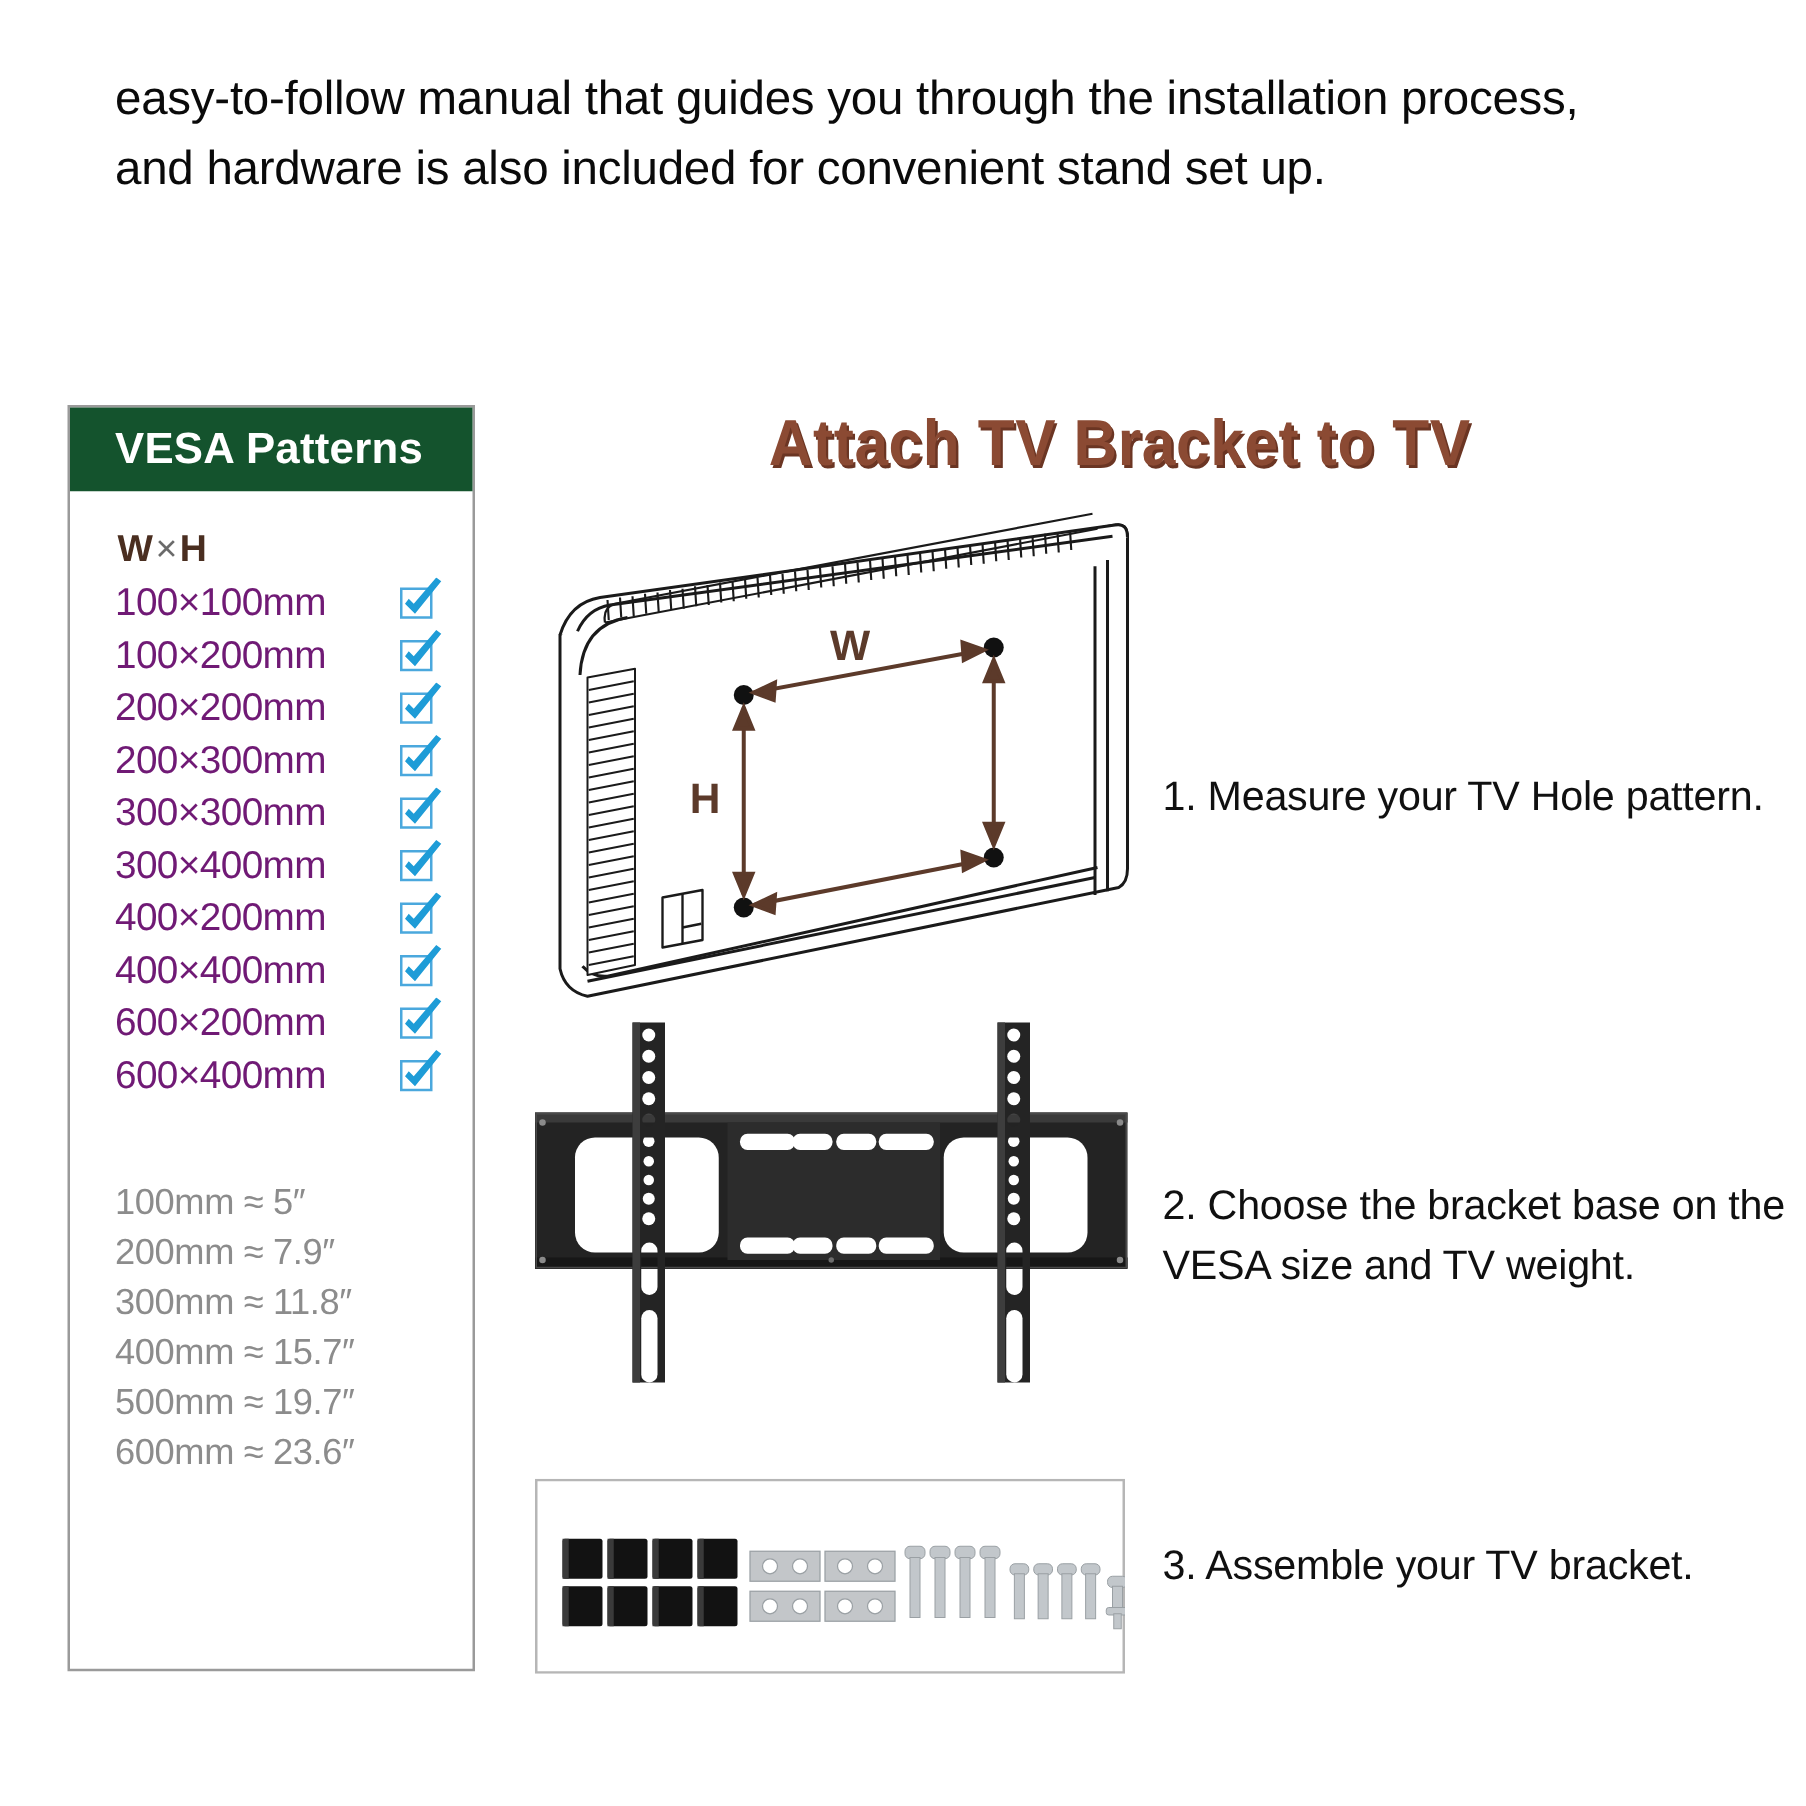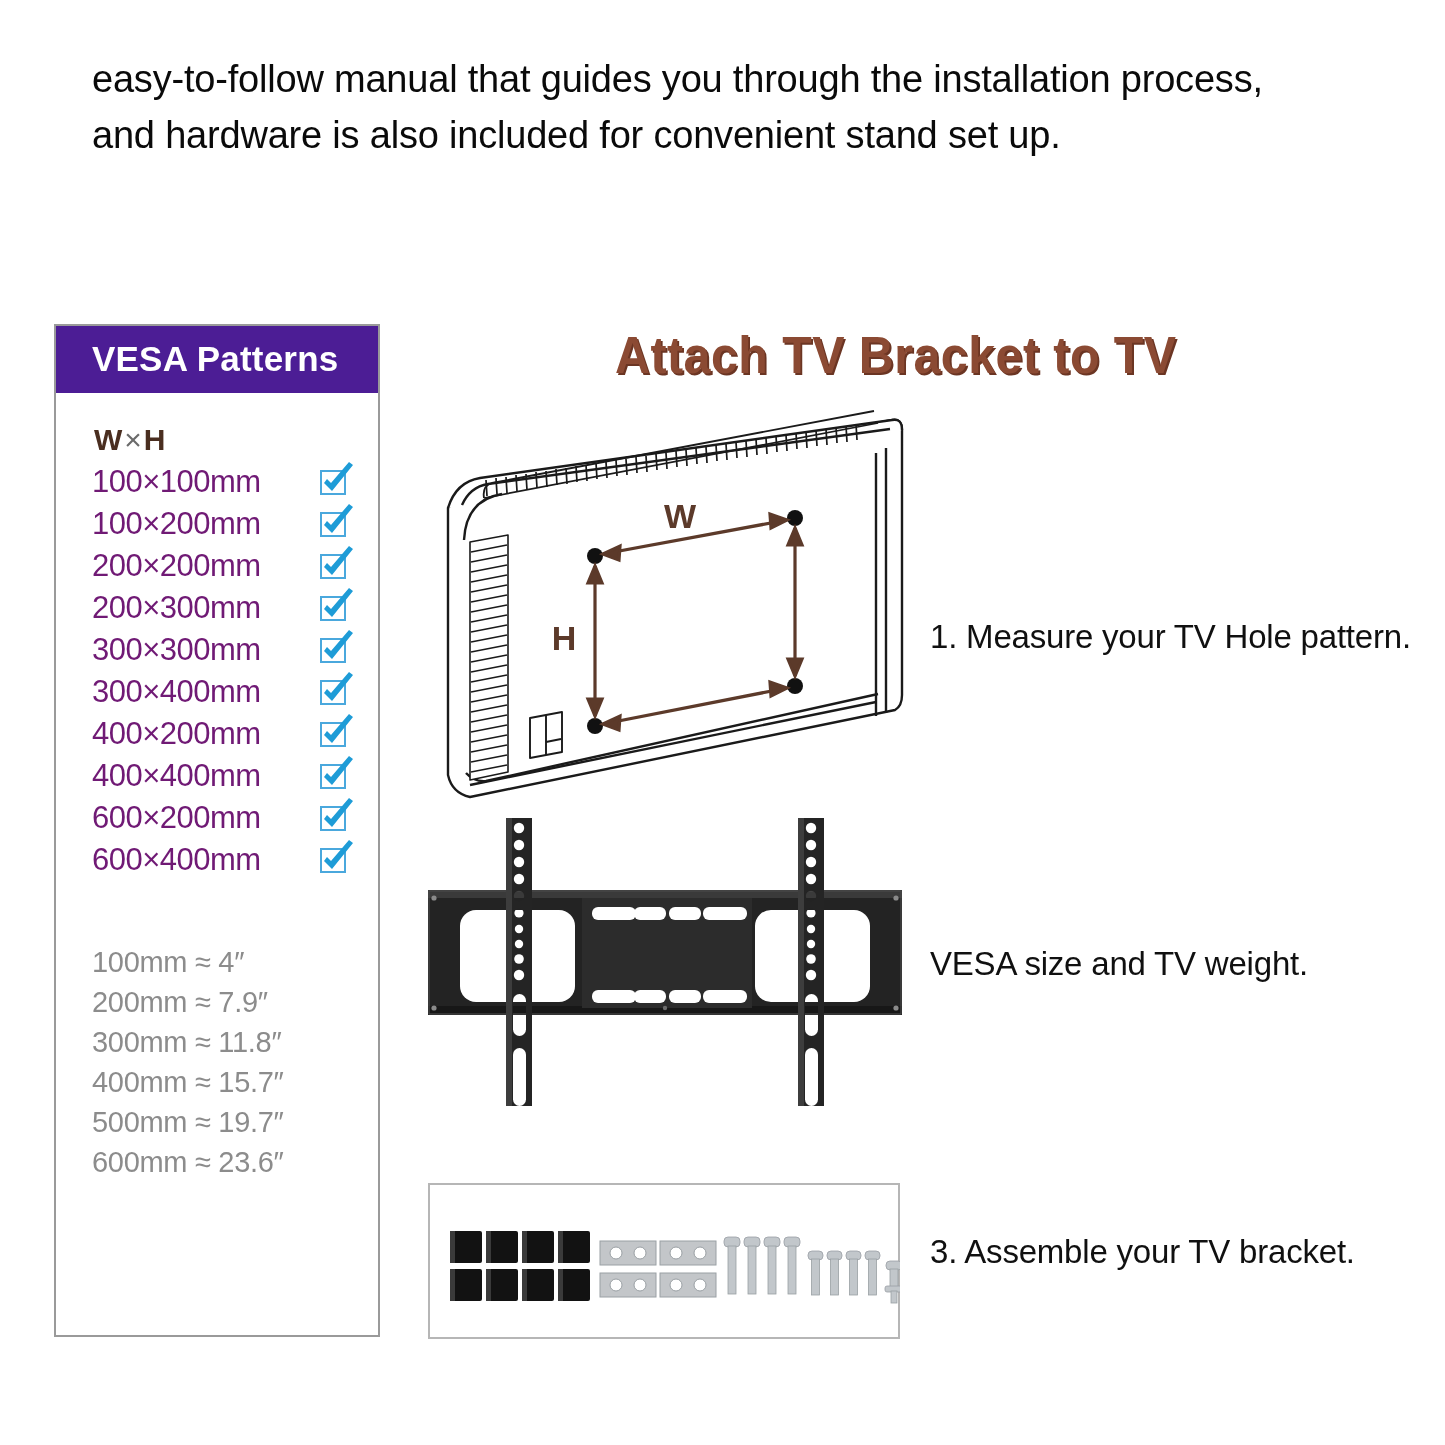--- a/index.html
+++ b/index.html
@@ -15,21 +15,21 @@
   }
   .intro span{display:block;white-space:nowrap;}
 
   
   .vesa-panel{
     position:absolute;left:54px;top:324px;width:326px;height:1013px;
     border:2px solid #9a9a9a;background:#ffffff;box-sizing:border-box;
   }
   .vesa-header{
     position:absolute;left:0;top:0;width:100%;height:67px;
-    background:#4c1d95;box-sizing:border-box;
+    background:#14532d;box-sizing:border-box;
   }
   .vesa-header-label{
     position:absolute;left:36px;top:50%;transform:translateY(-52%);
     color:#ffffff;font-size:35px;font-weight:bold;letter-spacing:0.2px;
   }
   .wh-row{
     position:absolute;left:38px;top:97px;
     font-size:30px;font-weight:bold;color:#4a2e20;letter-spacing:2px;
   }
   .wh-row .times{color:#6b6b6b;font-weight:normal;}
@@ -187,21 +187,21 @@
         <div class="checkbox">
           <div class="box"></div>
           <svg width="38" height="38" viewBox="0 0 38 38">
             <path d="M5 21 L13 29 L34 3 L30 0 L12 21 L8 17 Z" fill="#1e9cd7"></path>
           </svg>
         </div>
       </div>
     </div>
 
   <div class="conv-list" id="conv-list">
-      <div class="conv-row" style="top: 0px;">100mm ≈ 4″</div>
+      <div class="conv-row" style="top: 0px;">100mm ≈ 5″</div>
       <div class="conv-row" style="top: 40px;">200mm ≈ 7.9″</div>
       <div class="conv-row" style="top: 80px;">300mm ≈ 11.8″</div>
       <div class="conv-row" style="top: 120px;">400mm ≈ 15.7″</div>
       <div class="conv-row" style="top: 160px;">500mm ≈ 19.7″</div>
       <div class="conv-row" style="top: 200px;">600mm ≈ 23.6″</div>
     </div>
 </div>
 
 <div class="main-title">Attach TV Bracket to TV</div>
 
@@ -471,17 +471,18 @@
           <rect x="357" y="108" width="6" height="12"></rect>
         </g>
       </g>
   </svg>
 </div>
 
 <div class="step" id="step-1">
   <span>1. Measure your TV Hole pattern.</span>
 </div>
 <div class="step" id="step-2">
+  <span>2. Choose the bracket base on the</span>
   <span>VESA size and TV weight.</span>
 </div>
 <div class="step" id="step-3">
   <span>3. Assemble your TV bracket.</span>
 </div>
 
 </body></html>

